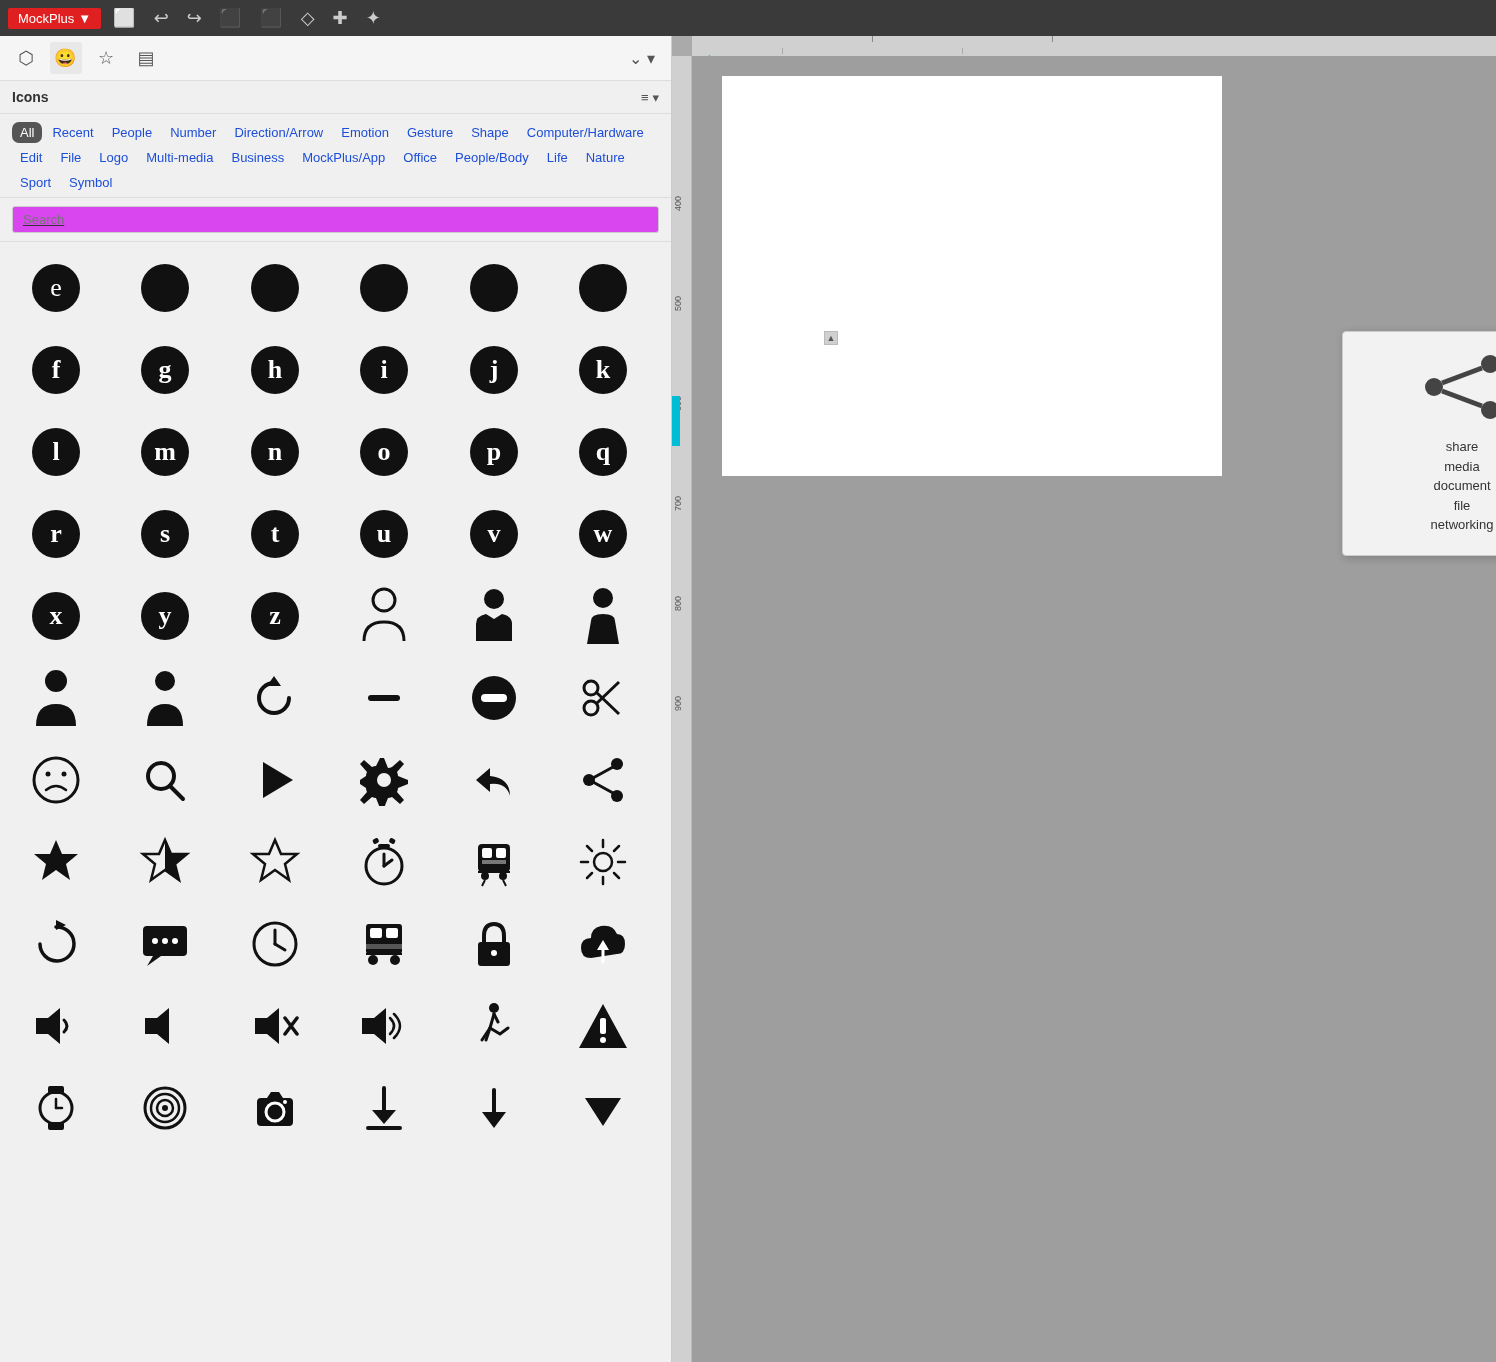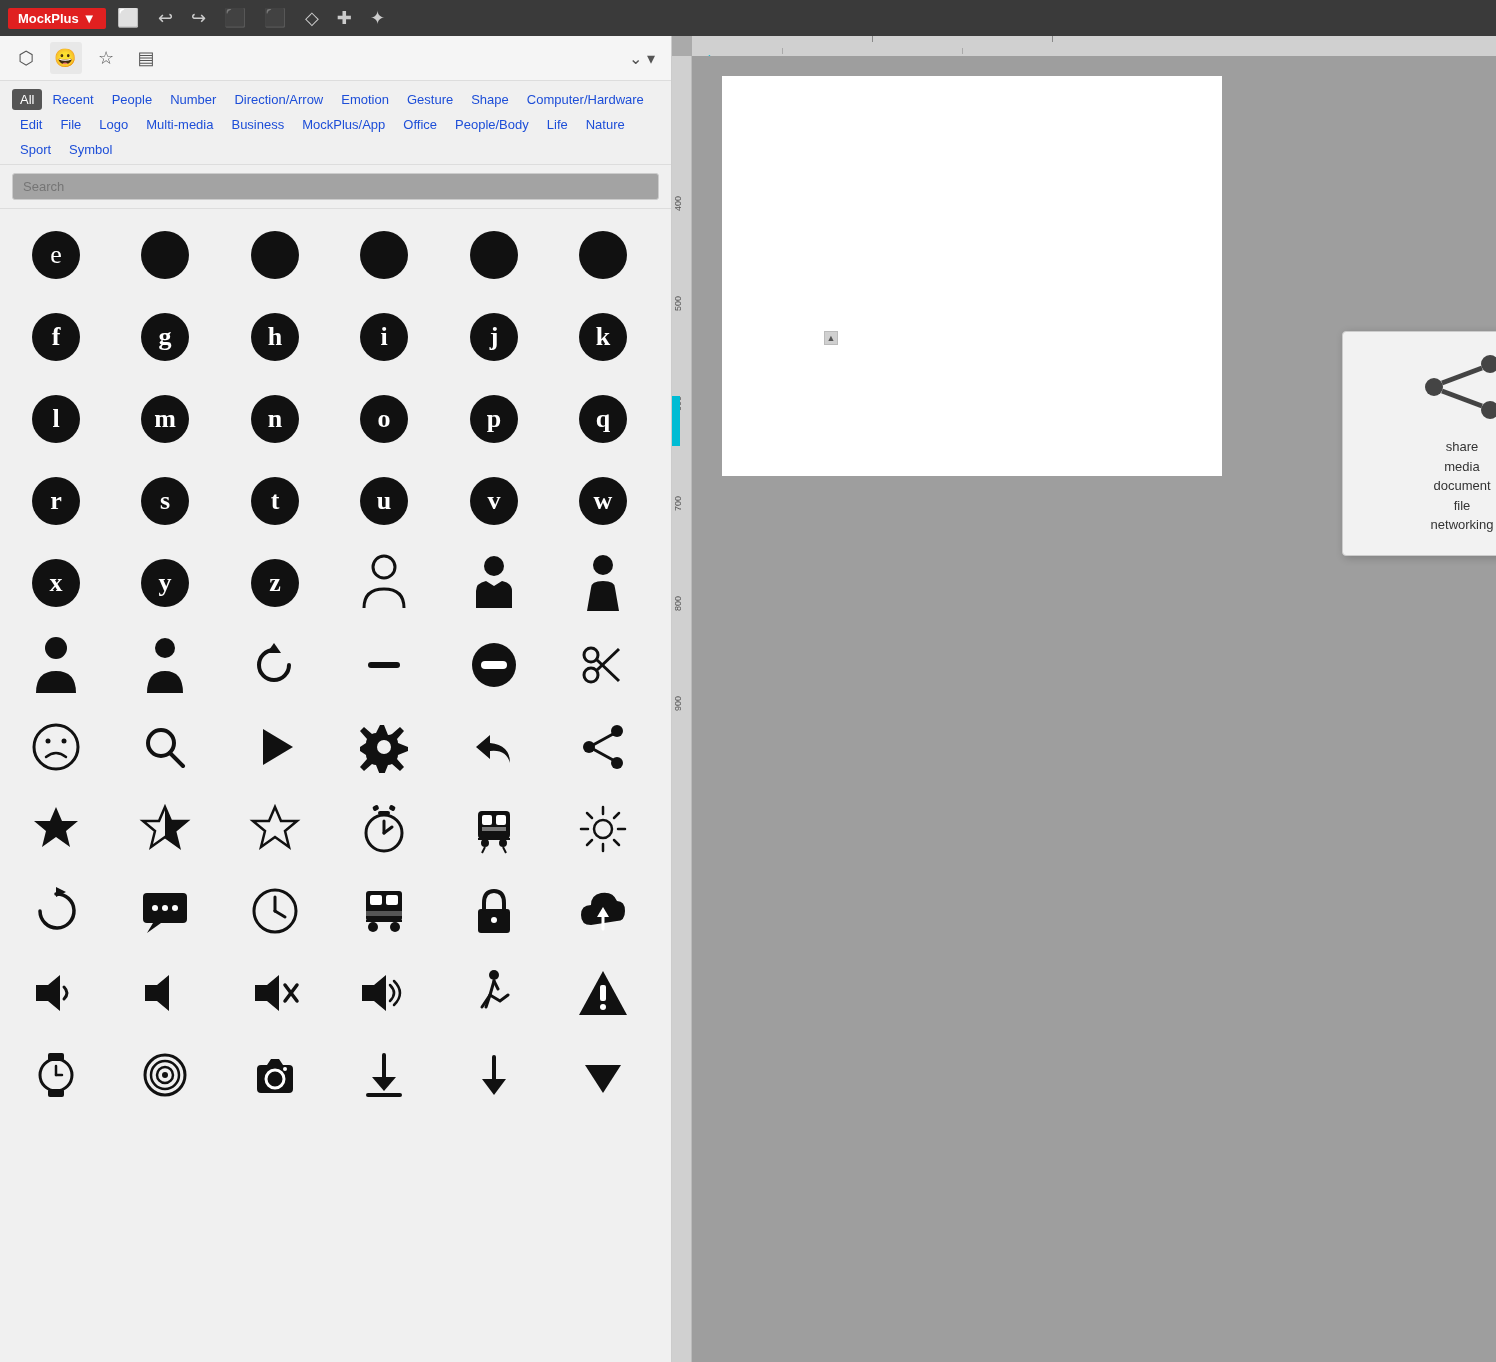--- a/index.html
+++ b/index.html
@@ -17,21 +17,21 @@
       background: #3a3a3a;
       height: 36px;
       display: flex;
       align-items: center;
       padding: 0 8px;
       gap: 6px;
     }
     .brand-btn {
       background: #e02020;
       color: white;
-      font-weight: bold;
+      font-weight: normal;
       font-size: 13px;
       padding: 3px 10px;
       border: none;
       cursor: pointer;
       display: flex;
       align-items: center;
       gap: 4px;
       border-radius: 2px;
     }
     .toolbar-icon {
@@ -130,36 +130,38 @@
       border-radius: 3px;
       cursor: pointer;
       font-size: 13px;
       color: #1d4ed8;
       background: transparent;
       border: none;
     }
     .cat-tab.active {
       background: #555;
       color: white;
+      border-radius: 7px;
     }
 
     
     .search-box-wrap {
       padding: 8px 12px;
       border-bottom: 1px solid #ddd;
     }
     .search-box {
       width: 100%;
       padding: 5px 10px;
       border: 1px solid #ccc;
       border-radius: 3px;
       font-size: 13px;
-      background: #a3a3a3;
+      background: #d946ef;
       color: #333;
       outline: none;
+      text-decoration: underline;
     }
 
     
     .icons-grid-wrap {
       flex: 1;
       overflow-y: auto;
       overflow-x: hidden;
       padding: 6px 8px;
       position: relative;
     }
@@ -294,20 +296,27 @@
     <div class="panel-icon-tabs">
       <div class="panel-icon-tab">⬡</div>
       <div class="panel-icon-tab active">😀</div>
       <div class="panel-icon-tab">☆</div>
       <div class="panel-icon-tab">▤</div>
       <div class="panel-expand-btn">⌄ ▾</div>
     </div>
 
     <div class="icons-panel">
 
+      <div class="icons-header">
+        <span class="icons-title">Icons</span>
+        <div class="icons-header-actions">
+          <span>≡</span>
+          <span>▾</span>
+        </div>
+      </div>
 
       <div class="category-tabs">
         <button class="cat-tab active">All</button>
         <button class="cat-tab">Recent</button>
         <button class="cat-tab">People</button>
         <button class="cat-tab">Number</button>
         <button class="cat-tab">Direction/Arrow</button>
         <button class="cat-tab">Emotion</button>
         <button class="cat-tab">Gesture</button>
         <button class="cat-tab">Shape</button>

